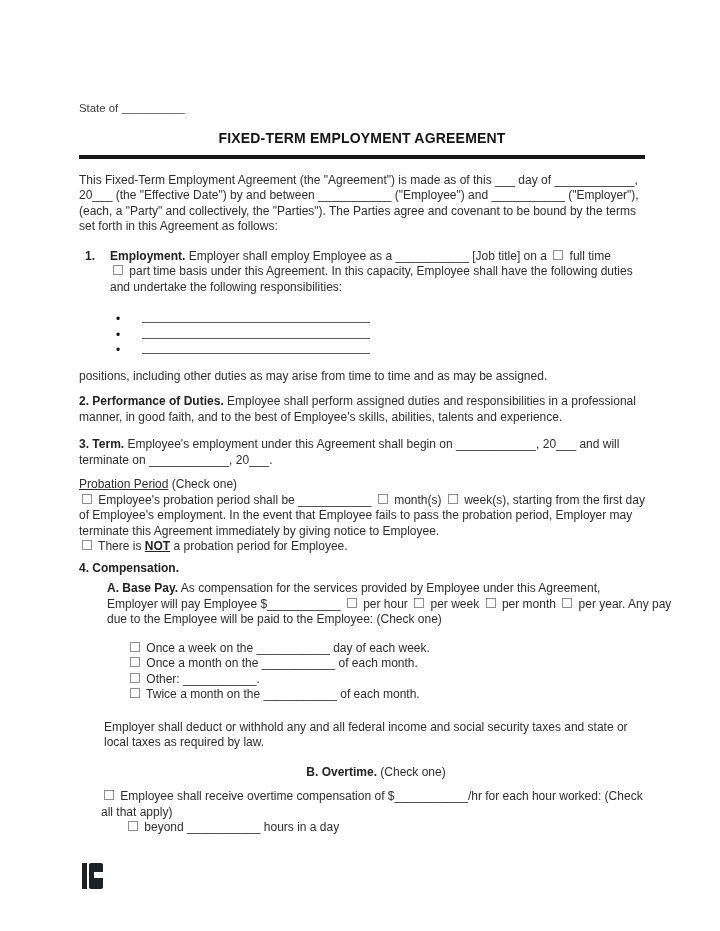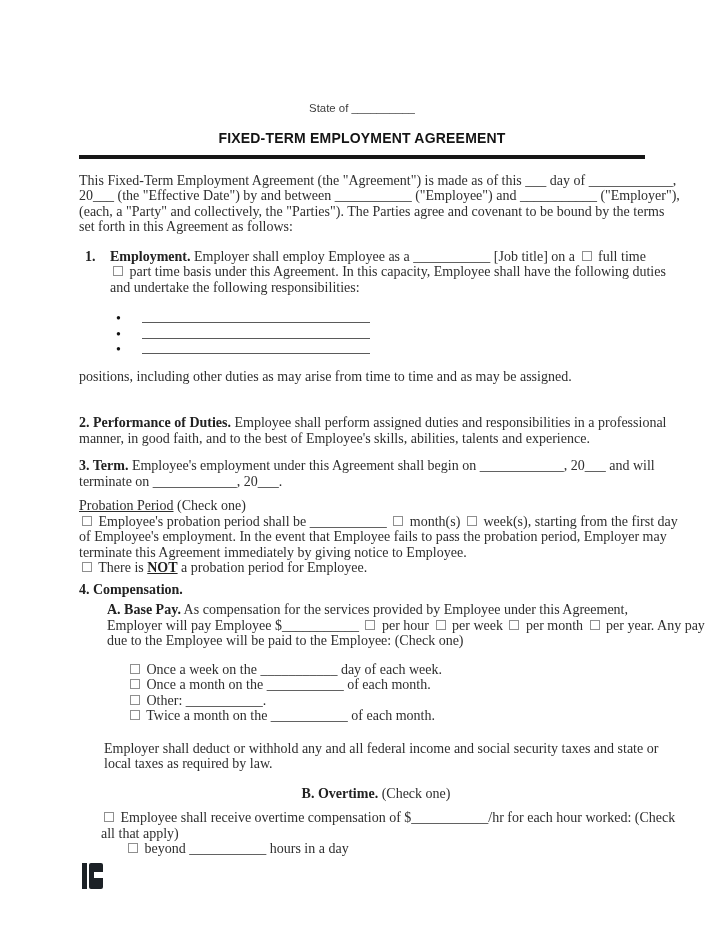--- a/index.html
+++ b/index.html
@@ -1,43 +1,43 @@
 <!DOCTYPE html>
 <html><head>
 <meta charset="utf-8">
 <style>
   html,body{margin:0;padding:0;background:#fff;}
   body{width:720px;height:931px;overflow:hidden;
        font-family:"Liberation Sans","DejaVu Sans",sans-serif;
        color:#2e2e2e;}
   .page{position:relative;width:720px;height:931px;box-sizing:border-box;
         padding:101px 75px 0 79px;overflow:hidden;background:#fff;}
-  .state-line{font-size:11.4px;color:#3d3d3d;line-height:15.5px;text-align:center;}
+  .state-line{font-size:11.4px;color:#3d3d3d;line-height:15.5px;}
   .doc-title{font-size:14px;font-weight:bold;color:#141414;text-align:center;
              margin-top:10px;line-height:22px;letter-spacing:.2px;}
   .title-rule{height:4px;background:#161616;margin-top:6px;}
-  .blk{font-size:14px;line-height:15.5px;font-family:Liberation Serif, serif;}
+  .blk{font-size:12px;line-height:15.5px;}
   .line{white-space:nowrap;}
   b{color:#222;}
   .ul{text-decoration:underline;}
   
   .cb{display:inline-block;width:8px;height:8px;border:1px solid #8f8f8f;
       background:#fff;margin:0 3px;position:relative;top:0px;}
   
   .blt{display:inline-block;width:26px;padding-left:7px;color:#111;}
   .rule{display:inline-block;border-bottom:1.4px solid #5a5a5a;height:12px;}
   .bullets .line{height:15.5px;}
   
   [data-name="intro-paragraph"]{margin-top:14px;}
   [data-name="section-1-employment"]{margin-top:14px;position:relative;
       padding-left:25px;margin-left:6px;}
   .num{position:absolute;left:0;top:0;font-weight:bold;}
   [data-name="duties-bullet-list"]{margin-top:15px;padding-left:30px;}
   [data-name="other-duties-paragraph"]{margin-top:12px;}
-  [data-name="section-2-performance"]{margin-top:31px;}
+  [data-name="section-2-performance"]{margin-top:10px;}
   [data-name="section-3-term"]{margin-top:12px;}
   [data-name="probation-period"]{margin-top:9px;}
   [data-name="section-4-compensation"]{margin-top:6px;}
   [data-name="base-pay-paragraph"]{margin-top:5px;margin-left:28px;}
   [data-name="payment-frequency-options"]{margin-top:13px;margin-left:48px;}
   [data-name="tax-withholding-paragraph"]{margin-top:17px;margin-left:25px;}
   [data-name="overtime-heading"]{margin-top:14px;margin-left:28px;text-align:center;}
   [data-name="overtime-option"]{margin-top:9px;margin-left:22px;}
   [data-name="overtime-beyond-option"]{margin-top:0;margin-left:46px;}
   .logo{position:absolute;left:82px;top:863px;width:21px;height:26px;}

